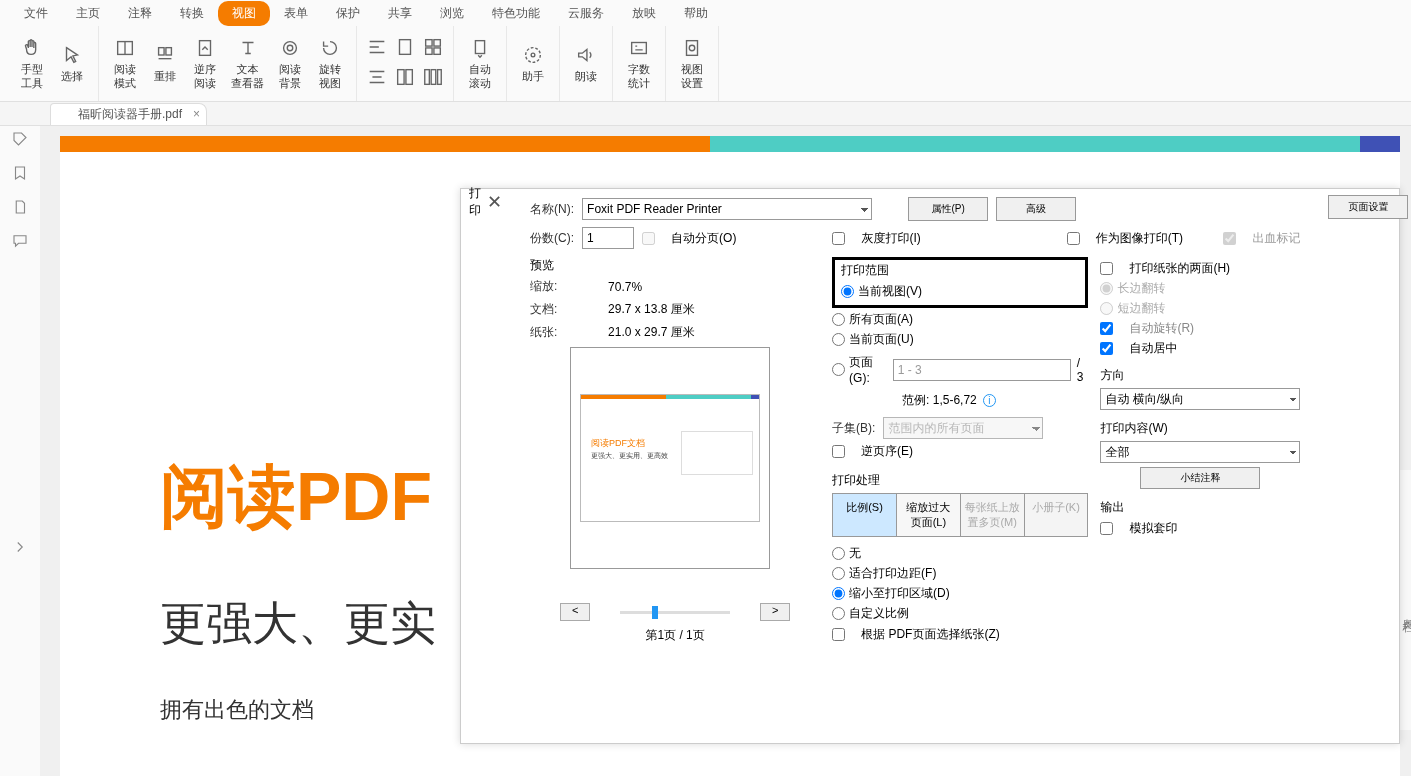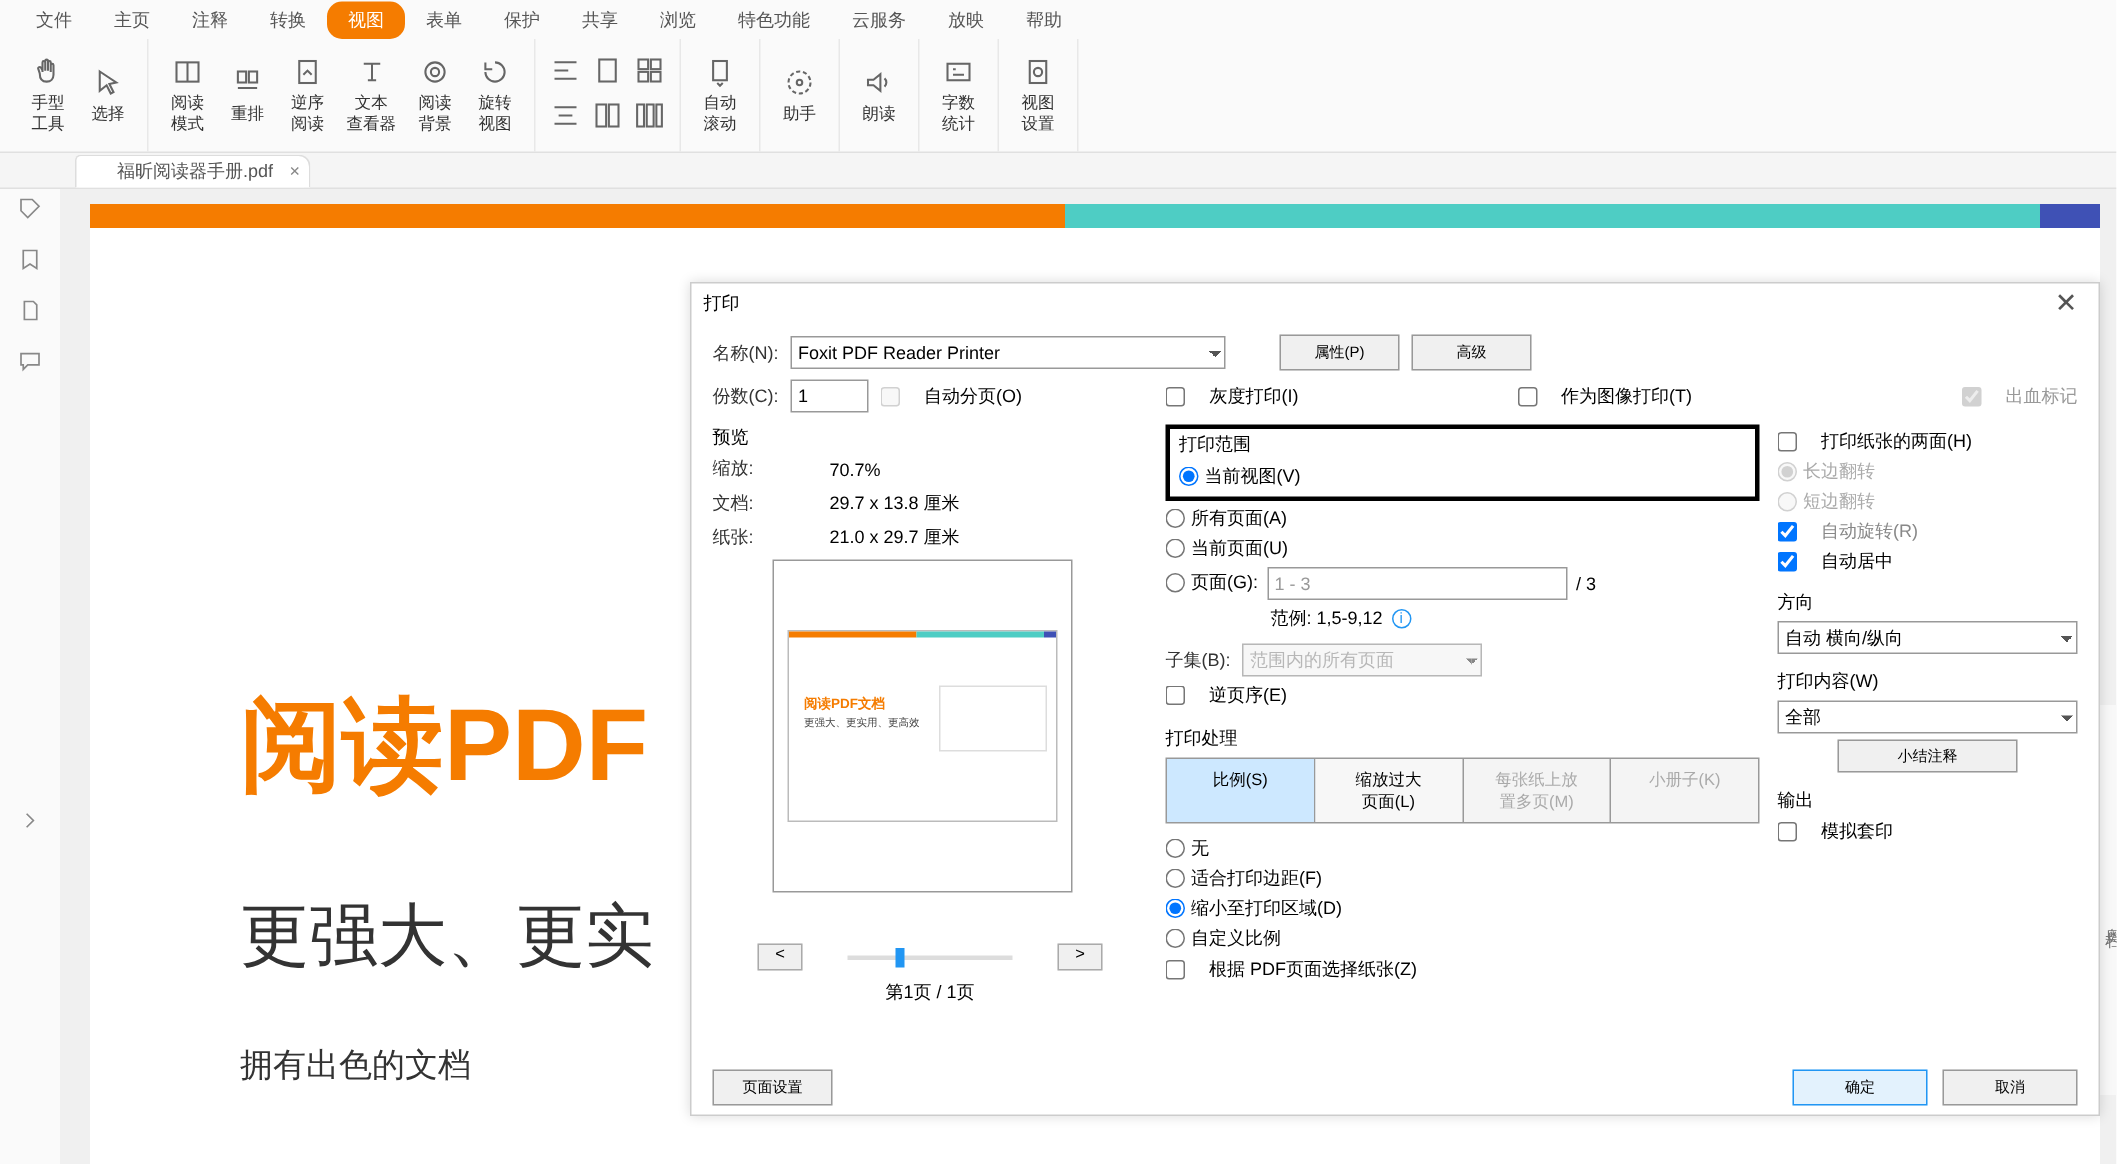--- a/index.html
+++ b/index.html
@@ -39,21 +39,21 @@
 .doc-stripe .s3 { width: 40px; background: #3f51b5; }
 .doc-heading { color: #f57c00; font-size: 68px; font-weight: bold; margin: 300px 0 0 100px; }
 .doc-sub1 { color: #333; font-size: 46px; margin: 50px 0 0 100px; }
 .doc-sub2 { color: #333; font-size: 22px; margin: 40px 0 0 100px; }
 
 
 .right-stub { position: absolute; right: 0; top: 470px; width: 12px; height: 260px; background: #f8f8f8; border-left: 1px solid #ddd; }
 .right-stub div { writing-mode: vertical-rl; font-size: 11px; color: #777; margin-top: 140px; }
 
 
-.dialog { position: absolute; left: 460px; top: 188px; width: 940px; height: 556px; background: #fff; border: 1px solid #ccc; box-shadow: 0 0 8px rgba(0,0,0,0.15); display: flex; flex-direction: column; }
+.dialog { position: absolute; left: 460px; top: 188px; width: 940px; height: 556px; background: #fff; border: 1px solid #ccc; box-shadow: 0 0 8px rgba(0,0,0,0.15); display: flex; flex-direction: row; }
 .dialog-title { height: 26px; display: flex; align-items: center; padding: 0 8px; font-size: 12px; }
 .dialog-title .close { margin-left: auto; font-size: 18px; color: #555; cursor: pointer; padding: 0 6px; }
 .dialog-body { flex: 1; padding: 8px 14px; position: relative; }
 
 .row { display: flex; align-items: center; margin-bottom: 6px; gap: 8px; }
 .lbl { font-size: 12px; color: #333; }
 select, input[type=text] { height: 22px; border: 1px solid #999; font-size: 12px; padding: 0 4px; background: #fff; }
 select { appearance: none; padding-right: 18px; background-image: linear-gradient(45deg, transparent 50%, #555 50%), linear-gradient(-45deg, transparent 50%, #555 50%); background-position: right 6px top 9px, right 2px top 9px; background-size: 4px 4px; background-repeat: no-repeat; }
 .btn { height: 24px; min-width: 80px; border: 1px solid #999; background: #f0f0f0; font-size: 10px; cursor: pointer; padding: 0 12px; }
 .btn.primary { background: #e3f2fd; border-color: #2196f3; }
@@ -68,21 +68,21 @@
 .col-mid { flex: 1; }
 .col-right { width: 200px; }
 
 .group-label { font-size: 12px; margin-bottom: 4px; }
 .preview-box { width: 200px; height: 222px; border: 1px solid #999; margin-top: 6px; margin-left: 40px; display: flex; align-items: center; justify-content: center; }
 .preview-page { width: 180px; height: 128px; border: 1px solid #bbb; position: relative; }
 .preview-page .stripe { position: absolute; top: 0; left: 0; right: 0; height: 4px; display: flex; }
 .preview-page .stripe span:nth-child(1){ flex:1; background:#f57c00;} 
 .preview-page .stripe span:nth-child(2){ flex:1; background:#4ecdc4;} 
 .preview-page .stripe span:nth-child(3){ width:8px; background:#3f51b5;} 
-.preview-page .tinytitle { position: absolute; left: 10px; top: 42px; color: #f57c00; font-size: 9px; font-weight: bold; }
+.preview-page .tinytitle { position: absolute; left: 10px; top: 42px; color: #f57c00; font-size: 9px; font-weight: normal; }
 .preview-page .tinysub { position: absolute; left: 10px; top: 56px; font-size: 7px; color: #444; }
 .preview-page .tinyimg { position: absolute; right: 6px; top: 36px; width: 72px; height: 44px; border: 1px solid #ddd; }
 
 .nav-row { display: flex; align-items: center; justify-content: center; gap: 30px; margin-top: 34px; }
 .nav-btn { width: 30px; height: 18px; border: 1px solid #aaa; background: #f0f0f0; font-size: 11px; text-align: center; cursor: pointer; }
 .nav-slider { width: 110px; height: 3px; background: #ddd; position: relative; }
 .nav-slider .thumb { position: absolute; left: 32px; top: -5px; width: 6px; height: 13px; background: #2196f3; }
 .page-count { text-align: center; margin-top: 6px; font-size: 12px; }
 
 .highlight-box { border: 3px solid #000000; padding: 2px 6px 4px 6px; margin-bottom: 2px; }
@@ -450,21 +450,21 @@
             </label>
           <div class="page-row">
             <label class="radio">
                 <input type="radio" name="range" style="">
                 <span>页面(G):</span>
               </label>
             <input type="text" style="color: rgb(153, 153, 153);" value="1 - 3">
             <span>/ 3</span>
           </div>
           <div style="margin:4px 0 0 70px; display:flex; align-items:center; gap:6px">
-            <span>范例:  1,5-9,12</span>
+            <span>范例:  1,5-6,72</span>
             <span style="color:#2196f3; border:1px solid #2196f3; border-radius:50%; width:13px; height:13px; display:inline-flex; align-items:center; justify-content:center; font-size:10px">i</span>
           </div>
           <div class="subset-row">
             <span class="lbl">子集(B):</span>
             <select style="width:160px; color:#999; background-color:#f4f4f4" disabled=""><option>范围内的所有页面</option></select>
           </div>
           <label class="checkbox" style="margin-top:4px; display:flex">
               <input type="checkbox" style="">
               <span>逆页序(E)</span>
             </label>

